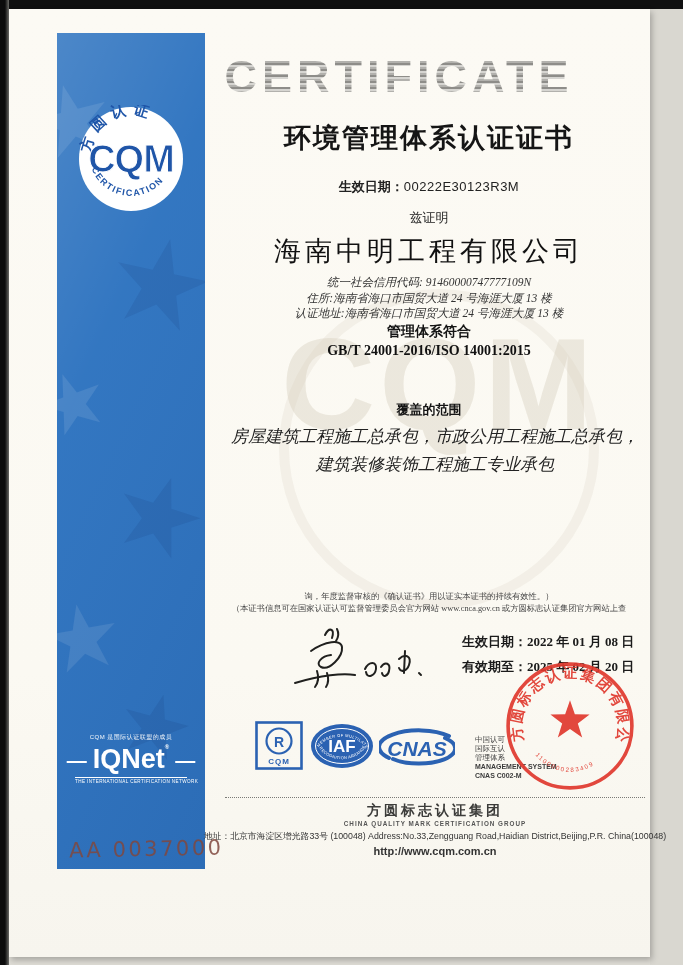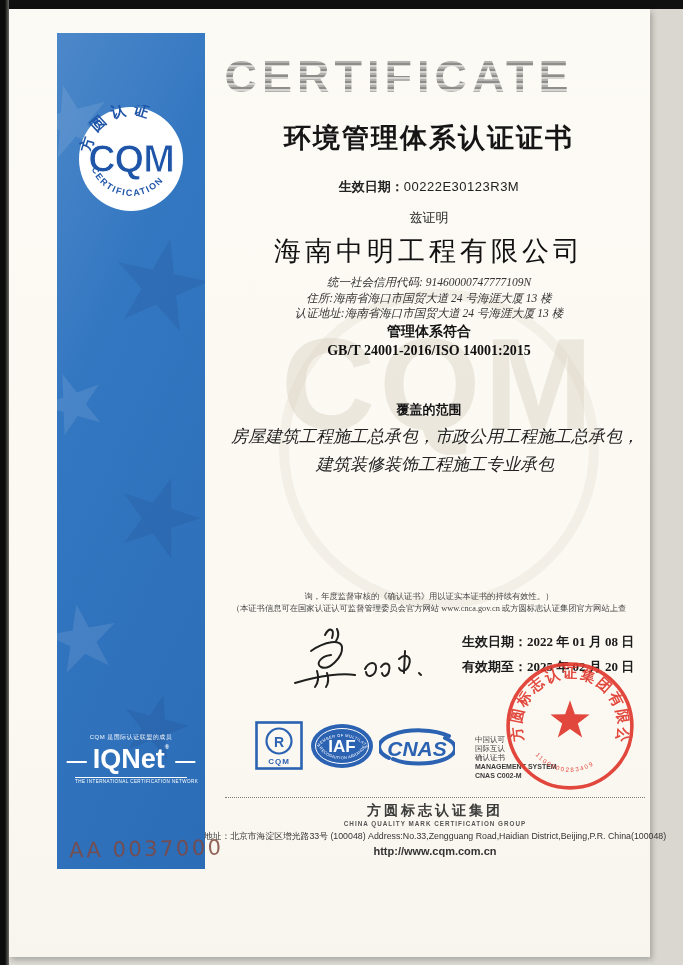--- a/index.html
+++ b/index.html
@@ -221,21 +221,21 @@
 
   <svg class="mark-cnas" viewBox="0 0 76 38">
     <path d="M 10,30 A 36,15 0 0 1 70,8" fill="none" stroke="#2b62b2" stroke-width="4" stroke-linecap="round"></path>
     <path d="M 66,10 A 36,15 0 0 1 14,31" fill="none" stroke="#2b62b2" stroke-width="4" stroke-linecap="round"></path>
     <text x="38" y="28" text-anchor="middle" font-size="21" font-weight="bold" font-style="italic" fill="#2b62b2" stroke="#fbf9f2" stroke-width="0.8" paint-order="stroke" font-family="Liberation Sans, sans-serif">CNAS</text>
   </svg>
 
   <div class="accred">
     <div class="cn">中国认可</div>
     <div class="cn">国际互认</div>
-    <div class="cn">确认证书</div>
+    <div class="cn">管理体系</div>
     <div class="en">MANAGEMENT SYSTEM</div>
     <div class="en">CNAS C002-M</div>
   </div>
 
   <svg class="seal" viewBox="0 0 126 126">
     <circle cx="63" cy="63" r="60" fill="none" stroke="#e0392e" stroke-width="3.5"></circle>
     <defs>
       <path id="sealRing" d="M 18.8,79.1 A 47,47 0 1 1 107.2,79.1" fill="none"></path>
       <path id="sealNum" d="M 27,88 A 43,43 0 0 0 99,88" fill="none"></path>
     </defs>

